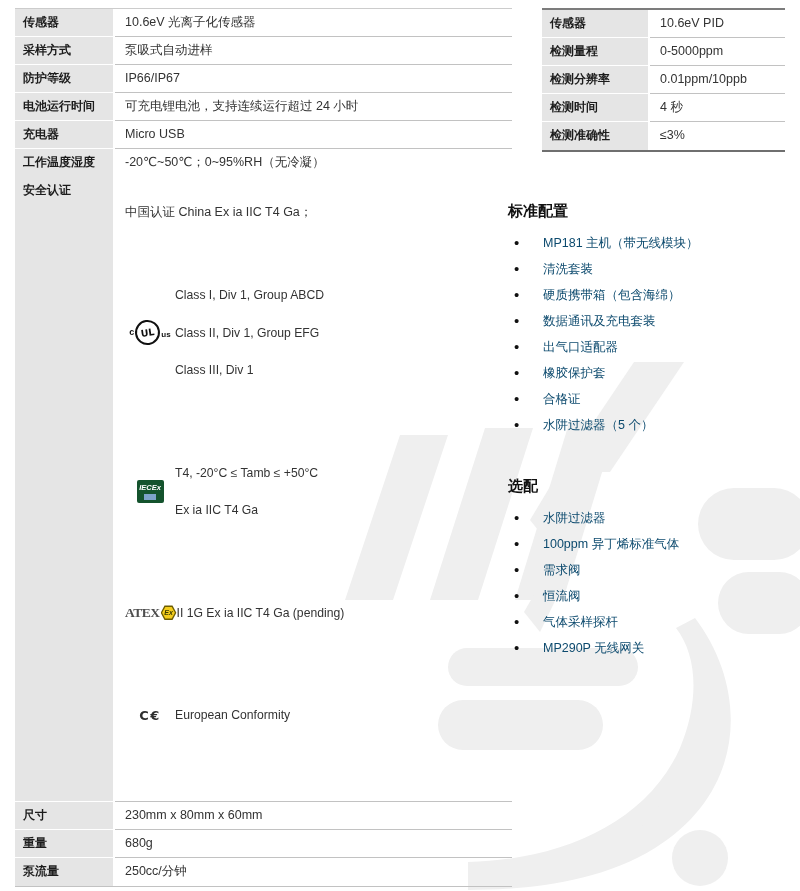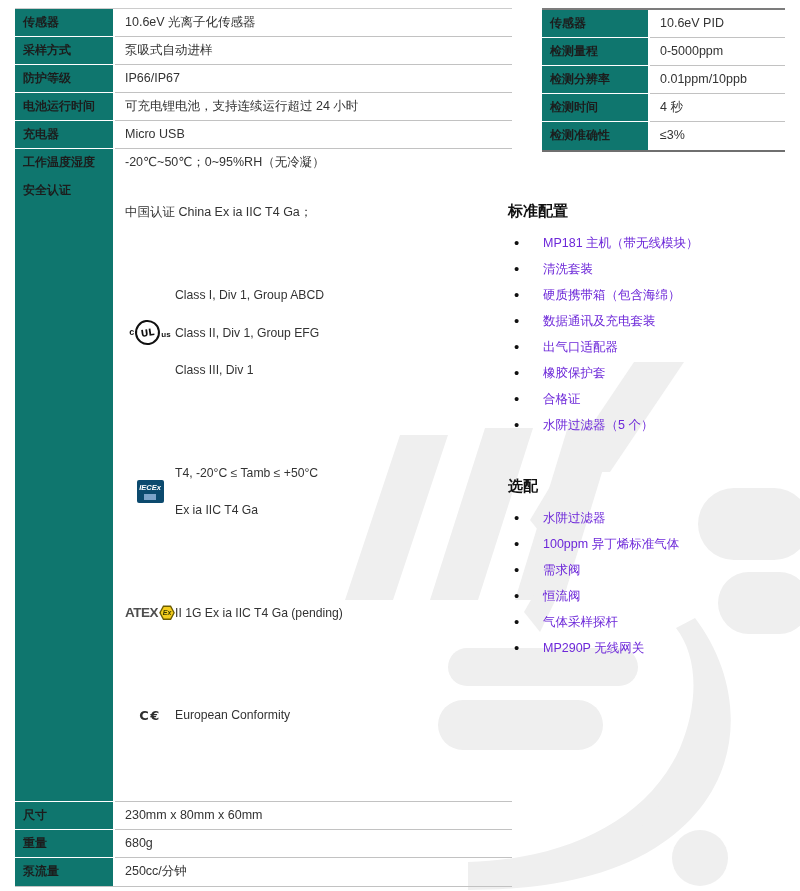--- a/index.html
+++ b/index.html
@@ -9,21 +9,21 @@
   }
   .watermark{position:absolute;left:0;top:0;z-index:0;}
   .content{position:absolute;left:0;top:0;width:800px;height:891px;z-index:1;}
 
   
   .spec-table{position:absolute;}
   .left-table{left:15px;top:8px;width:497px;border-top:1px solid #cccccc;border-bottom:1px solid #c2c2c2;}
   .right-table{left:542px;top:8px;width:243px;border-top:2px solid #7c7c7c;border-bottom:2px solid #6f6f6f;}
   .trow{display:flex;align-items:stretch;}
   .cell-label{
-    flex:0 0 100px;box-sizing:border-box;background:#0f766e;
+    flex:0 0 100px;box-sizing:border-box;background:#e5e5e5;
     border-bottom:1px solid #ffffff;border-right:2px solid #ffffff;
     padding:3px 4px 3px 8px;font-weight:bold;font-size:12px;line-height:21px;color:#1c1c1c;
   }
   .right-table .cell-label{flex:0 0 108px;}
   .cell-value{
     flex:1;box-sizing:border-box;border-bottom:1px solid #c2c2c2;
     padding:3px 6px 3px 10px;font-size:12.5px;line-height:21px;color:#333333;
     white-space:pre-line;min-height:28px;
   }
   .left-table .trow:last-child .cell-value,
@@ -43,29 +43,29 @@
   .ul-c{font-size:9px;font-weight:bold;color:#111;margin-right:1px;}
   .ul-circle{
     width:21px;height:21px;border:2.5px solid #101010;border-radius:50%;
     display:flex;align-items:center;justify-content:center;
     font-size:9.5px;font-weight:bold;color:#101010;transform:rotate(-8deg);
     font-family:"DejaVu Sans",sans-serif;
   }
   .ul-us{font-size:8px;font-weight:bold;color:#111;align-self:flex-end;margin-left:1px;}
 
   .iecex-logo{
-    width:27px;height:23px;background:#0c4a6e;border-radius:2px;
+    width:27px;height:23px;background:#14532d;border-radius:2px;
     display:flex;flex-direction:column;align-items:center;justify-content:center;
   }
   .iecex-text{color:#ffffff;font-size:7.5px;font-weight:bold;font-style:italic;line-height:8px;}
   .iecex-bar{width:12px;height:6px;background:#7da3c9;margin-top:2px;}
 
   .atex-logo{display:flex;align-items:center;}
   .atex-text{font-weight:800;font-size:13.5px;letter-spacing:-0.5px;color:#4e4e4e;
-    font-family:Liberation Sans, sans-serif;}
+    font-family:Liberation Serif, serif;}
   .atex-hex-outer{
     width:16px;height:15px;margin-left:1px;
     clip-path:polygon(25% 2%,75% 2%,99% 50%,75% 98%,25% 98%,1% 50%);
     background:#6c5c00;display:flex;align-items:center;justify-content:center;
   }
   .atex-hex-inner{
     width:13px;height:12px;
     clip-path:polygon(25% 2%,75% 2%,99% 50%,75% 98%,25% 98%,1% 50%);
     background:#f4cd1d;display:flex;align-items:center;justify-content:center;
     font-size:7px;font-style:italic;font-weight:bold;color:#3c3c00;
@@ -74,21 +74,21 @@
     font-family:"DejaVu Sans",sans-serif;}
 
   
   .list-block{position:absolute;left:508px;width:252px;}
   .std-block{top:202px;}
   .opt-block{top:477px;}
   .list-title{font-size:15px;font-weight:bold;color:#111111;margin:0 0 9px 0;}
   .cfg-list{list-style:none;margin:0;padding:0;}
   .cfg-list li{
     position:relative;padding-left:35px;min-height:26px;display:flex;align-items:center;
-    font-size:12.5px;color:#6d28d9;
+    font-size:12.5px;color:#0c4a6e;
   }
   .cfg-list li::before{
     content:"\2022";position:absolute;left:6px;top:50%;transform:translateY(-54%);
     font-size:15px;color:#111;
   }
 </style>
 </head>
 <body>
 
 <svg class="watermark" width="800" height="891" viewBox="0 0 800 891" aria-hidden="true">

